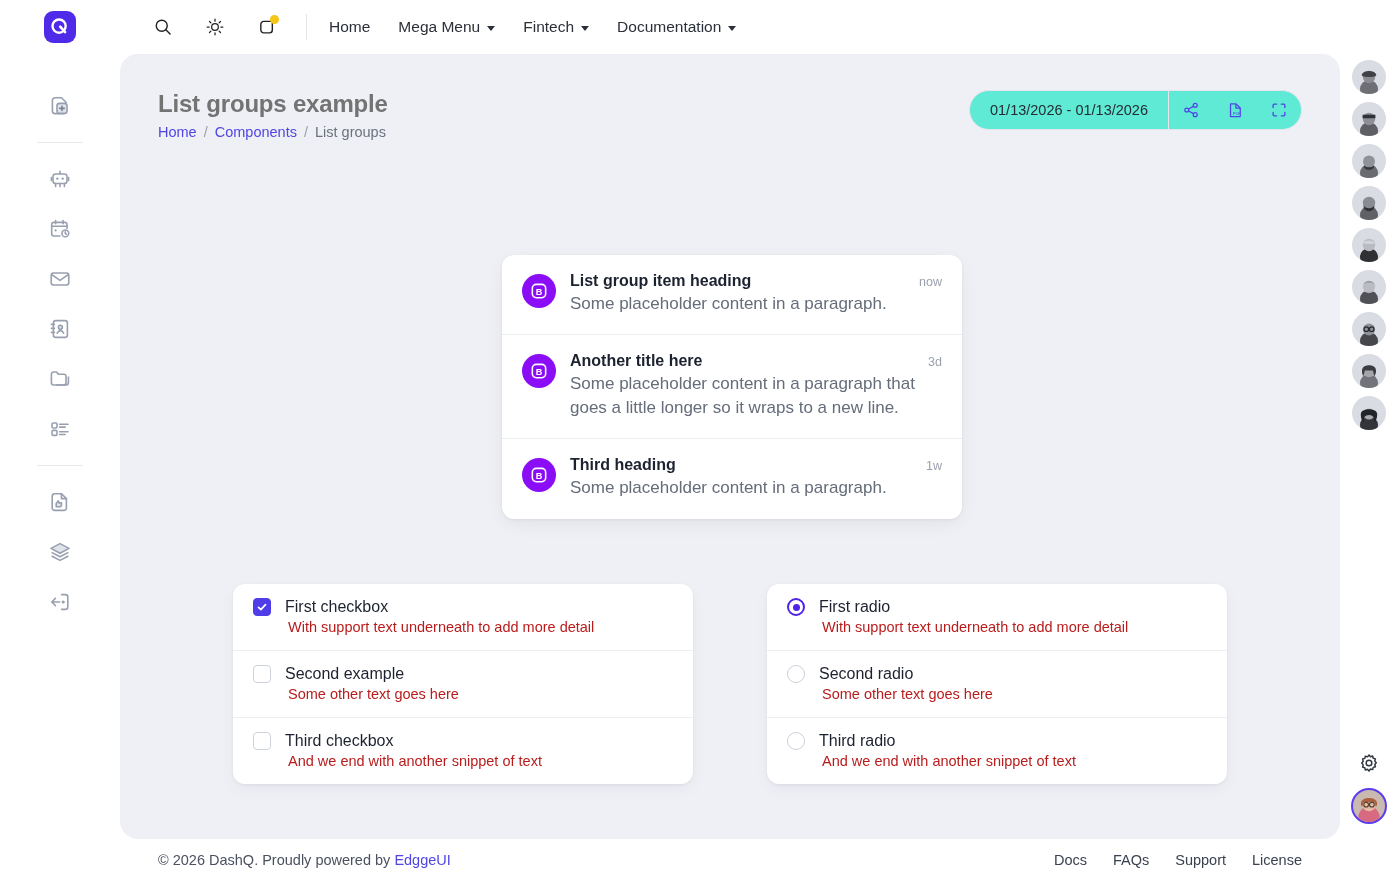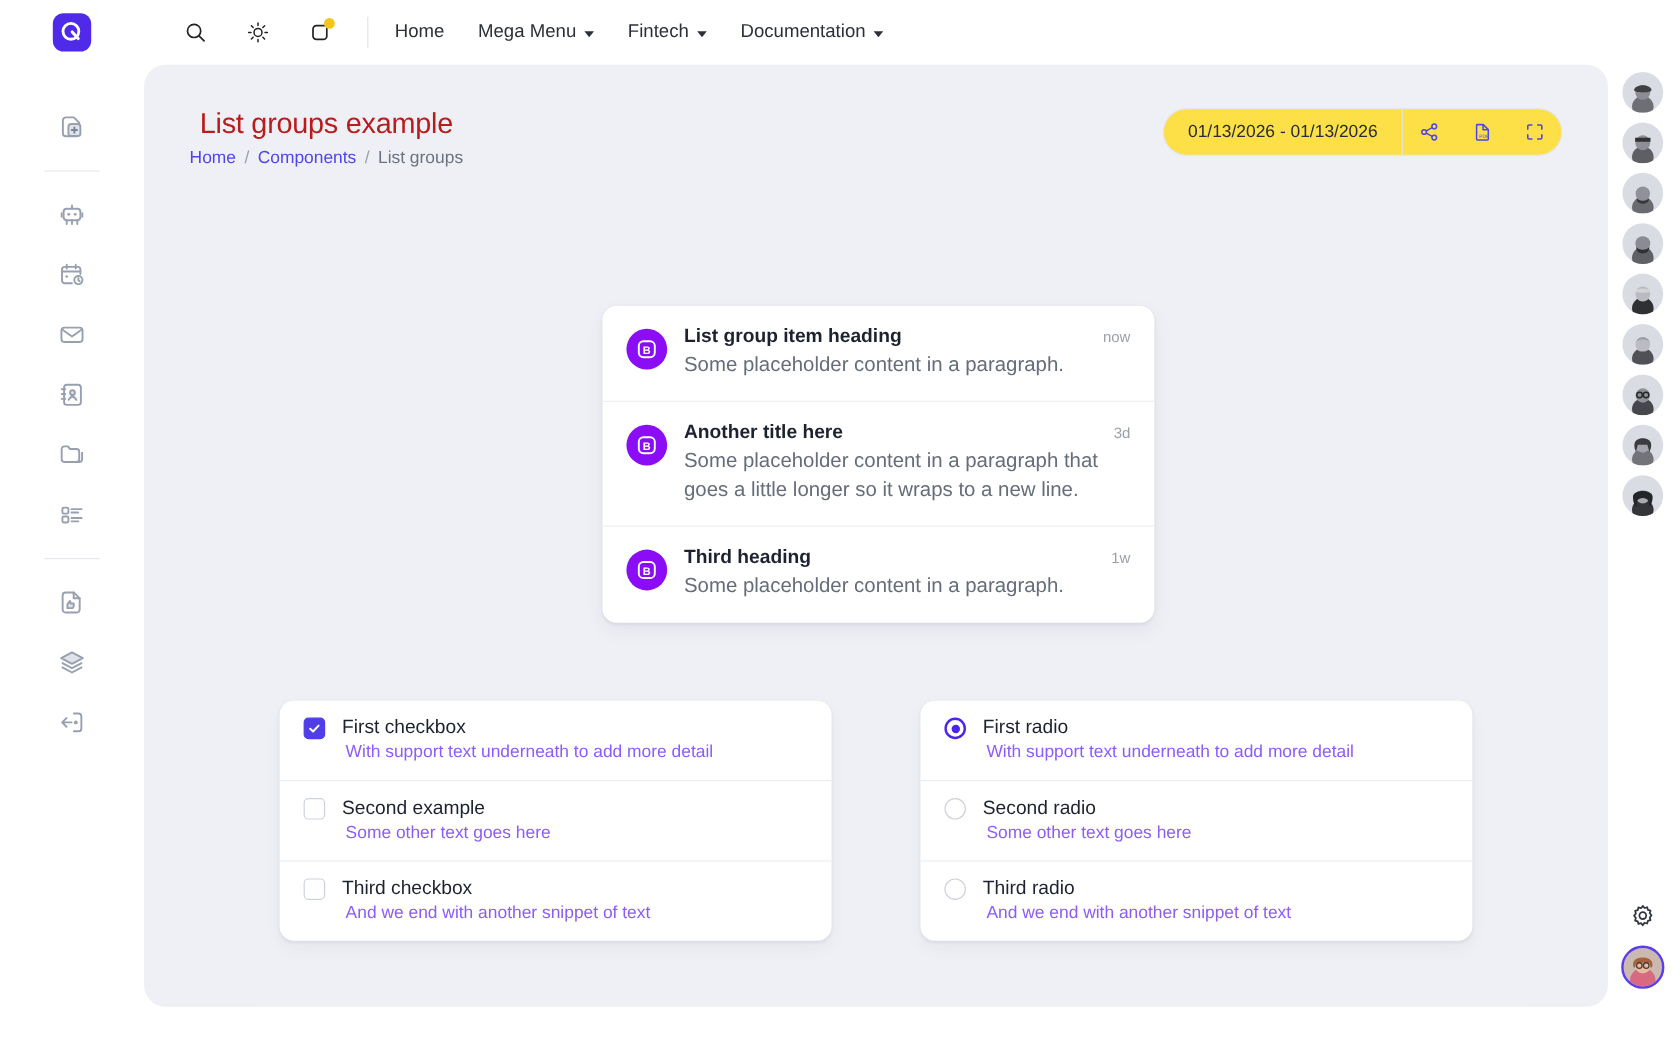--- a/index.html
+++ b/index.html
@@ -52,29 +52,29 @@
   }
   .sb-sep { width: 46px; height: 1px; background: #e7e9ee; margin: 8px 0 14px; }
 
   
   .content {
     position: absolute; top: 54px; left: 120px; width: 1220px; height: 785px;
     background: #eef0f5; border-radius: 18px;
     padding: 36px 38px 0 38px;
   }
   .page-head { display: flex; align-items: flex-start; justify-content: space-between; }
-  .page-title { font-size: 24px; font-weight: 400; color: #b91c1c; letter-spacing: -0.2px; text-align: center; }
+  .page-title { font-size: 24px; font-weight: 700; color: #737373; letter-spacing: -0.2px; text-align: center; }
   .breadcrumb { margin-top: 6px; font-size: 14.5px; color: #6b7280; display: flex; align-items: center; gap: 7px; }
   .crumb-link { color: #4f46e5; cursor: pointer; }
   .crumb-sep { color: #9aa1ad; }
   .crumb-cur { color: #6b7280; }
 
   .toolbar {
     display: flex; align-items: stretch; height: 40px;
-    background: #fde047; border: 1px solid #e4e6ec; border-radius: 22px; overflow: hidden;
+    background: #5eead4; border: 1px solid #e4e6ec; border-radius: 22px; overflow: hidden;
   }
   .daterange {
     display: flex; align-items: center; padding: 0 20px; font-size: 14.5px; color: #262b36;
     border-right: 1px solid #e4e6ec; cursor: pointer; white-space: nowrap;
   }
   .tb-btn { width: 44px; display: flex; align-items: center; justify-content: center; color: #4f46e5; cursor: pointer; }
 
   
   .listgroup {
     position: absolute; left: 382px; top: 201px; width: 460px;
@@ -98,21 +98,21 @@
   .choice-row { position: absolute; left: 113px; top: 530px; width: 995px; display: flex; gap: 74px; }
   .choice-card {
     width: 460px; background: #fff; border-radius: 12px;
     box-shadow: 0 1px 3px rgba(16,24,40,.06), 0 6px 16px rgba(16,24,40,.04);
     overflow: hidden;
   }
   .ch-item { padding: 14px 20px 15px 20px; border-bottom: 1px solid #eceef2; cursor: pointer; }
   .ch-item:last-child { border-bottom: none; }
   .ch-head { display: flex; align-items: flex-end; gap: 14px; }
   .ch-label { font-size: 16px; color: #1d2230; }
-  .ch-sub { font-size: 14.5px; color: #8b5cf6; margin-top: 3px; padding-left: 35px; }
+  .ch-sub { font-size: 14.5px; color: #b91c1c; margin-top: 3px; padding-left: 35px; }
 
   .cbox { width: 18px; height: 18px; border-radius: 4px; border: 1.5px solid #cdd2db; background: #fff; flex: 0 0 18px; }
   .cbox.checked { background: #4f3de8; border-color: #4f3de8; display: flex; align-items: center; justify-content: center; }
   .rbox { width: 18px; height: 18px; border-radius: 50%; border: 1.5px solid #cdd2db; background: #fff; flex: 0 0 18px; }
   .rbox.checked { border: 2.5px solid #4f24ea; background: #fff; display: flex; align-items: center; justify-content: center; }
   .rbox.checked::after { content: ""; width: 7px; height: 7px; border-radius: 50%; background: #4f24ea; }
 
   
   .footer {
     position: absolute; left: 120px; bottom: 0; width: 1220px; height: 41px;
@@ -427,20 +427,32 @@
           <div class="ch-head">
             <span class="rbox"></span>
             <span class="ch-label">Third radio</span>
           </div>
           <div class="ch-sub">And we end with another snippet of text</div>
         </div>
       </div>
     </div>
   </div>
 
+  <div class="footer">
+    <div>
+      <span>© 2026 DashQ. Proudly powered by</span>
+      <span class="foot-link">EdggeUI</span>
+    </div>
+    <div class="foot-right">
+      <span>Docs</span>
+      <span>FAQs</span>
+      <span>Support</span>
+      <span>License</span>
+    </div>
+  </div>
 
   <div class="rail">
     <div class="rail-av" style="top:6px">
       <svg class="face" width="30" height="30" viewBox="0 0 30 30">
           <circle cx="15" cy="25" r="9" fill="#6d6f74"></circle>
           <circle cx="15" cy="13" r="6.2" fill="#8b8d92"></circle>
           <path d="M8 10c2-4 12-4 14 0 1 2-1 3-7 3s-8-1-7-3Z" fill="#3f4145"></path>
         </svg>
     </div>
     <div class="rail-av" style="top:48px">

